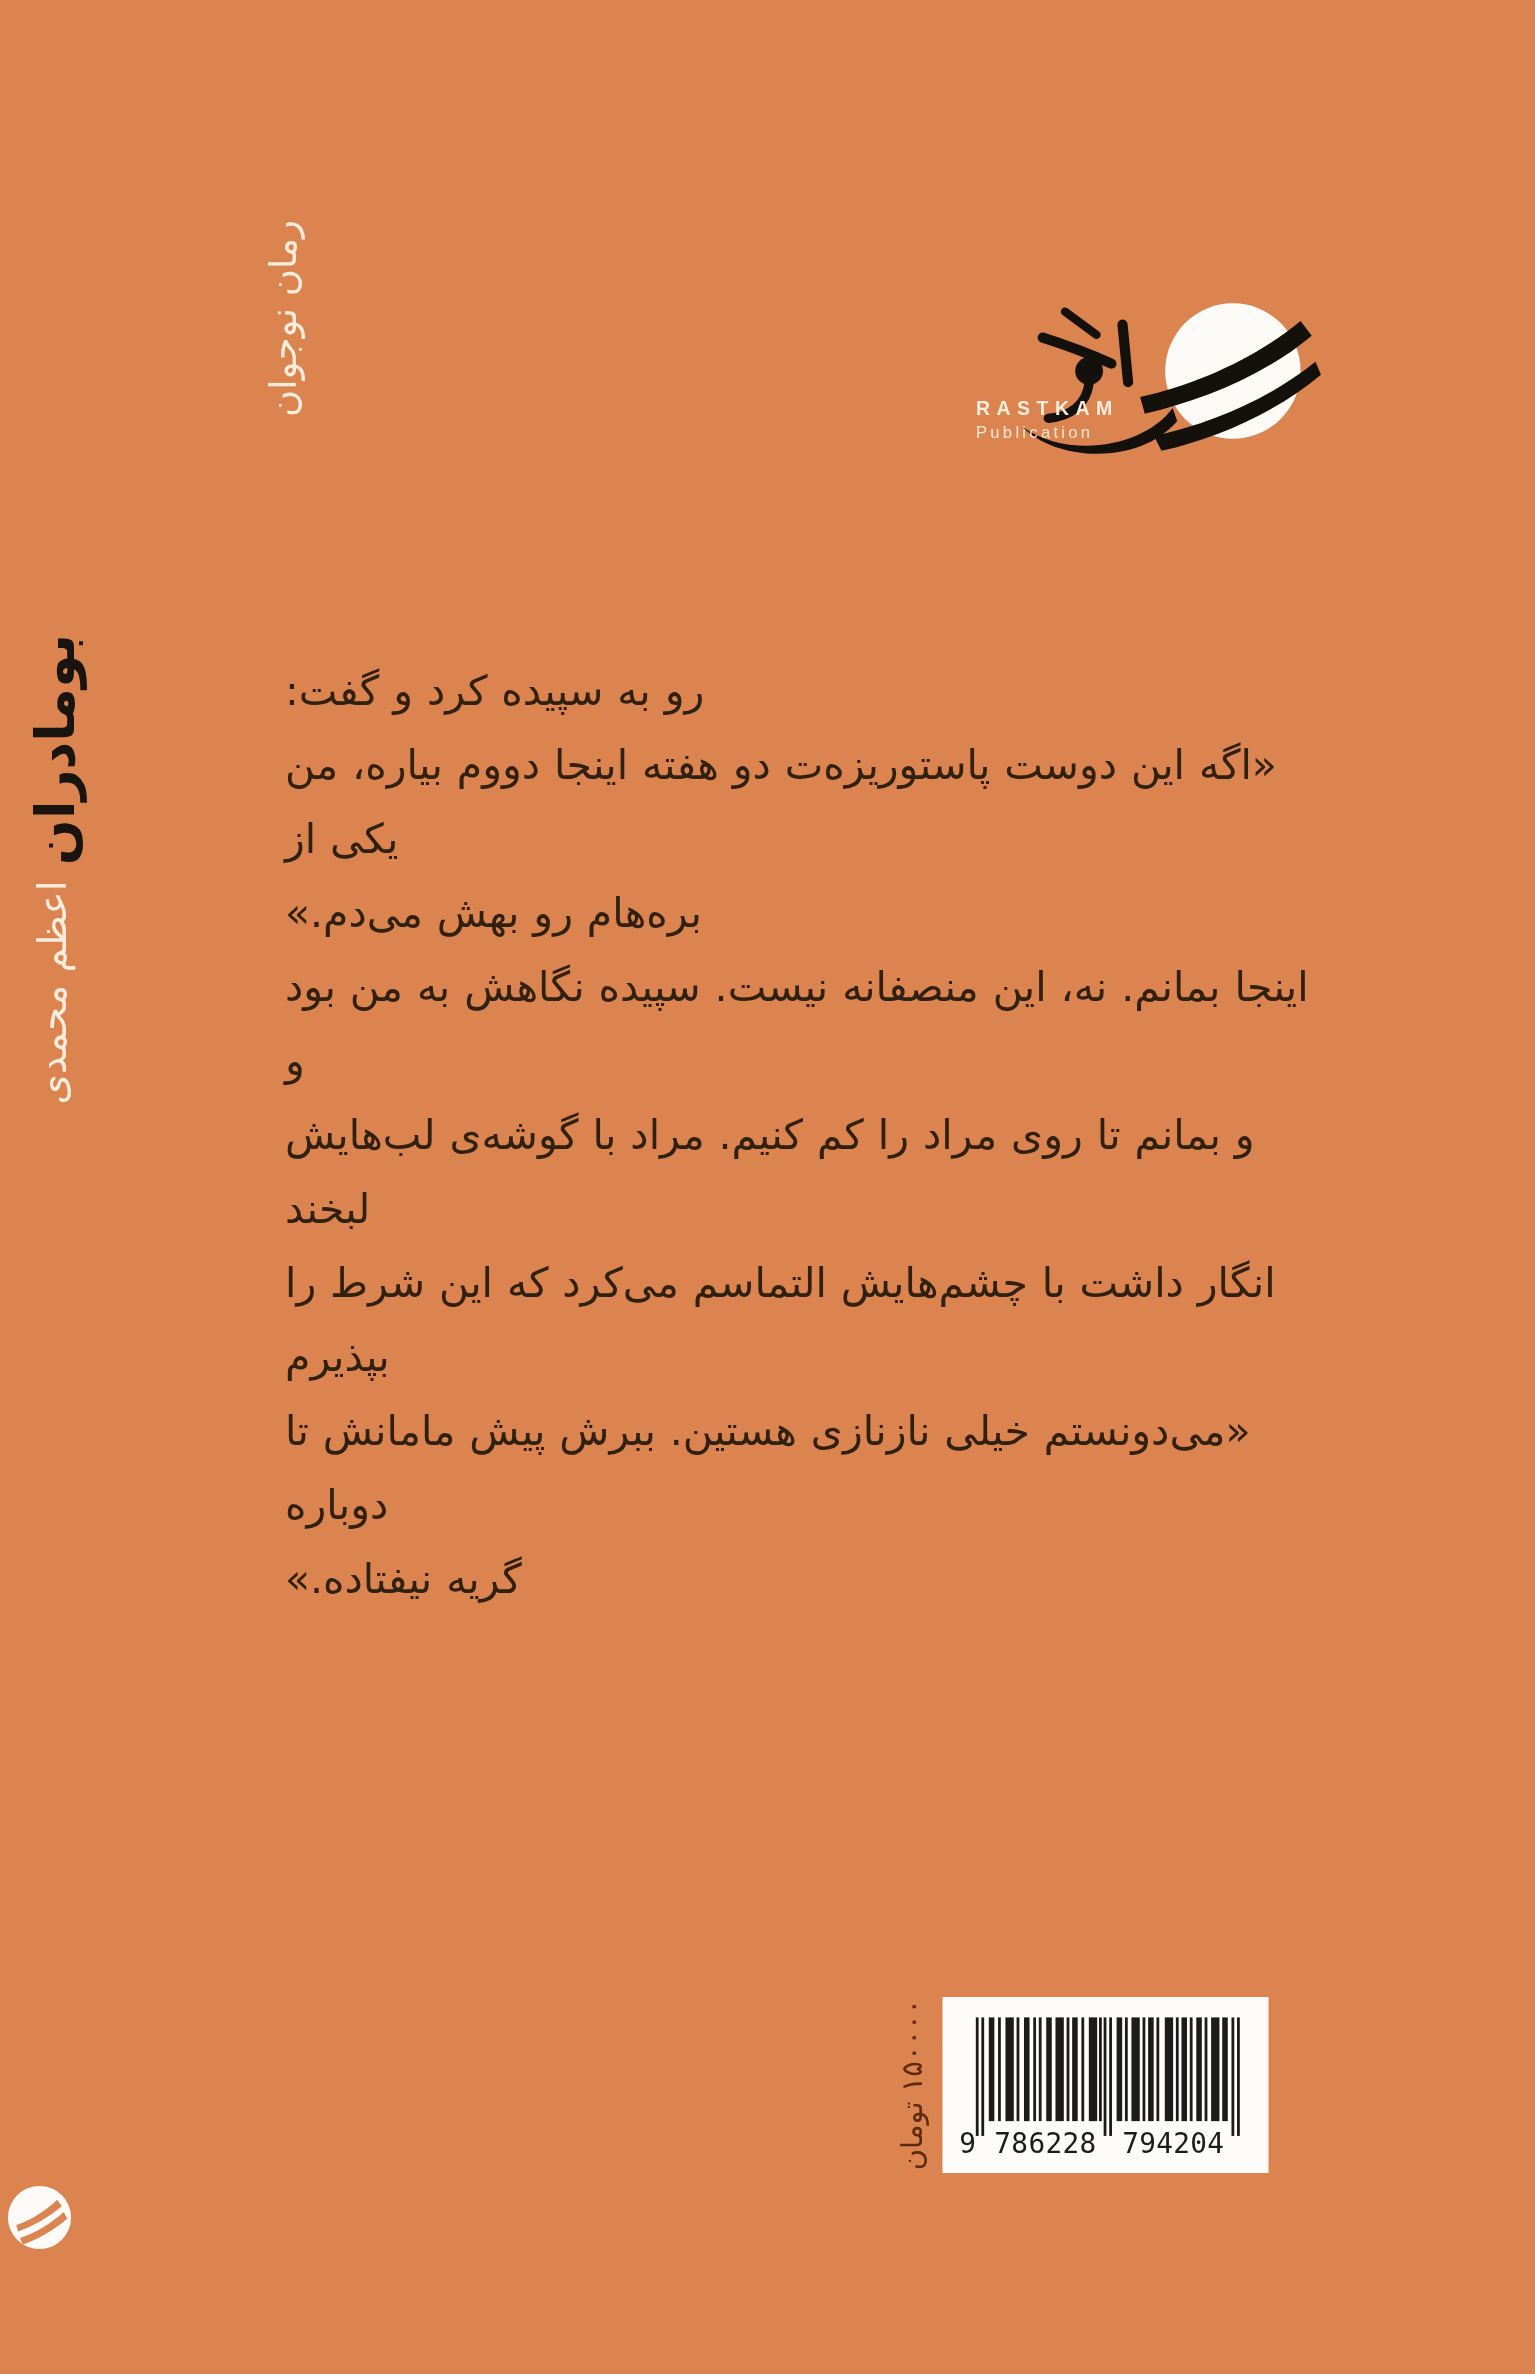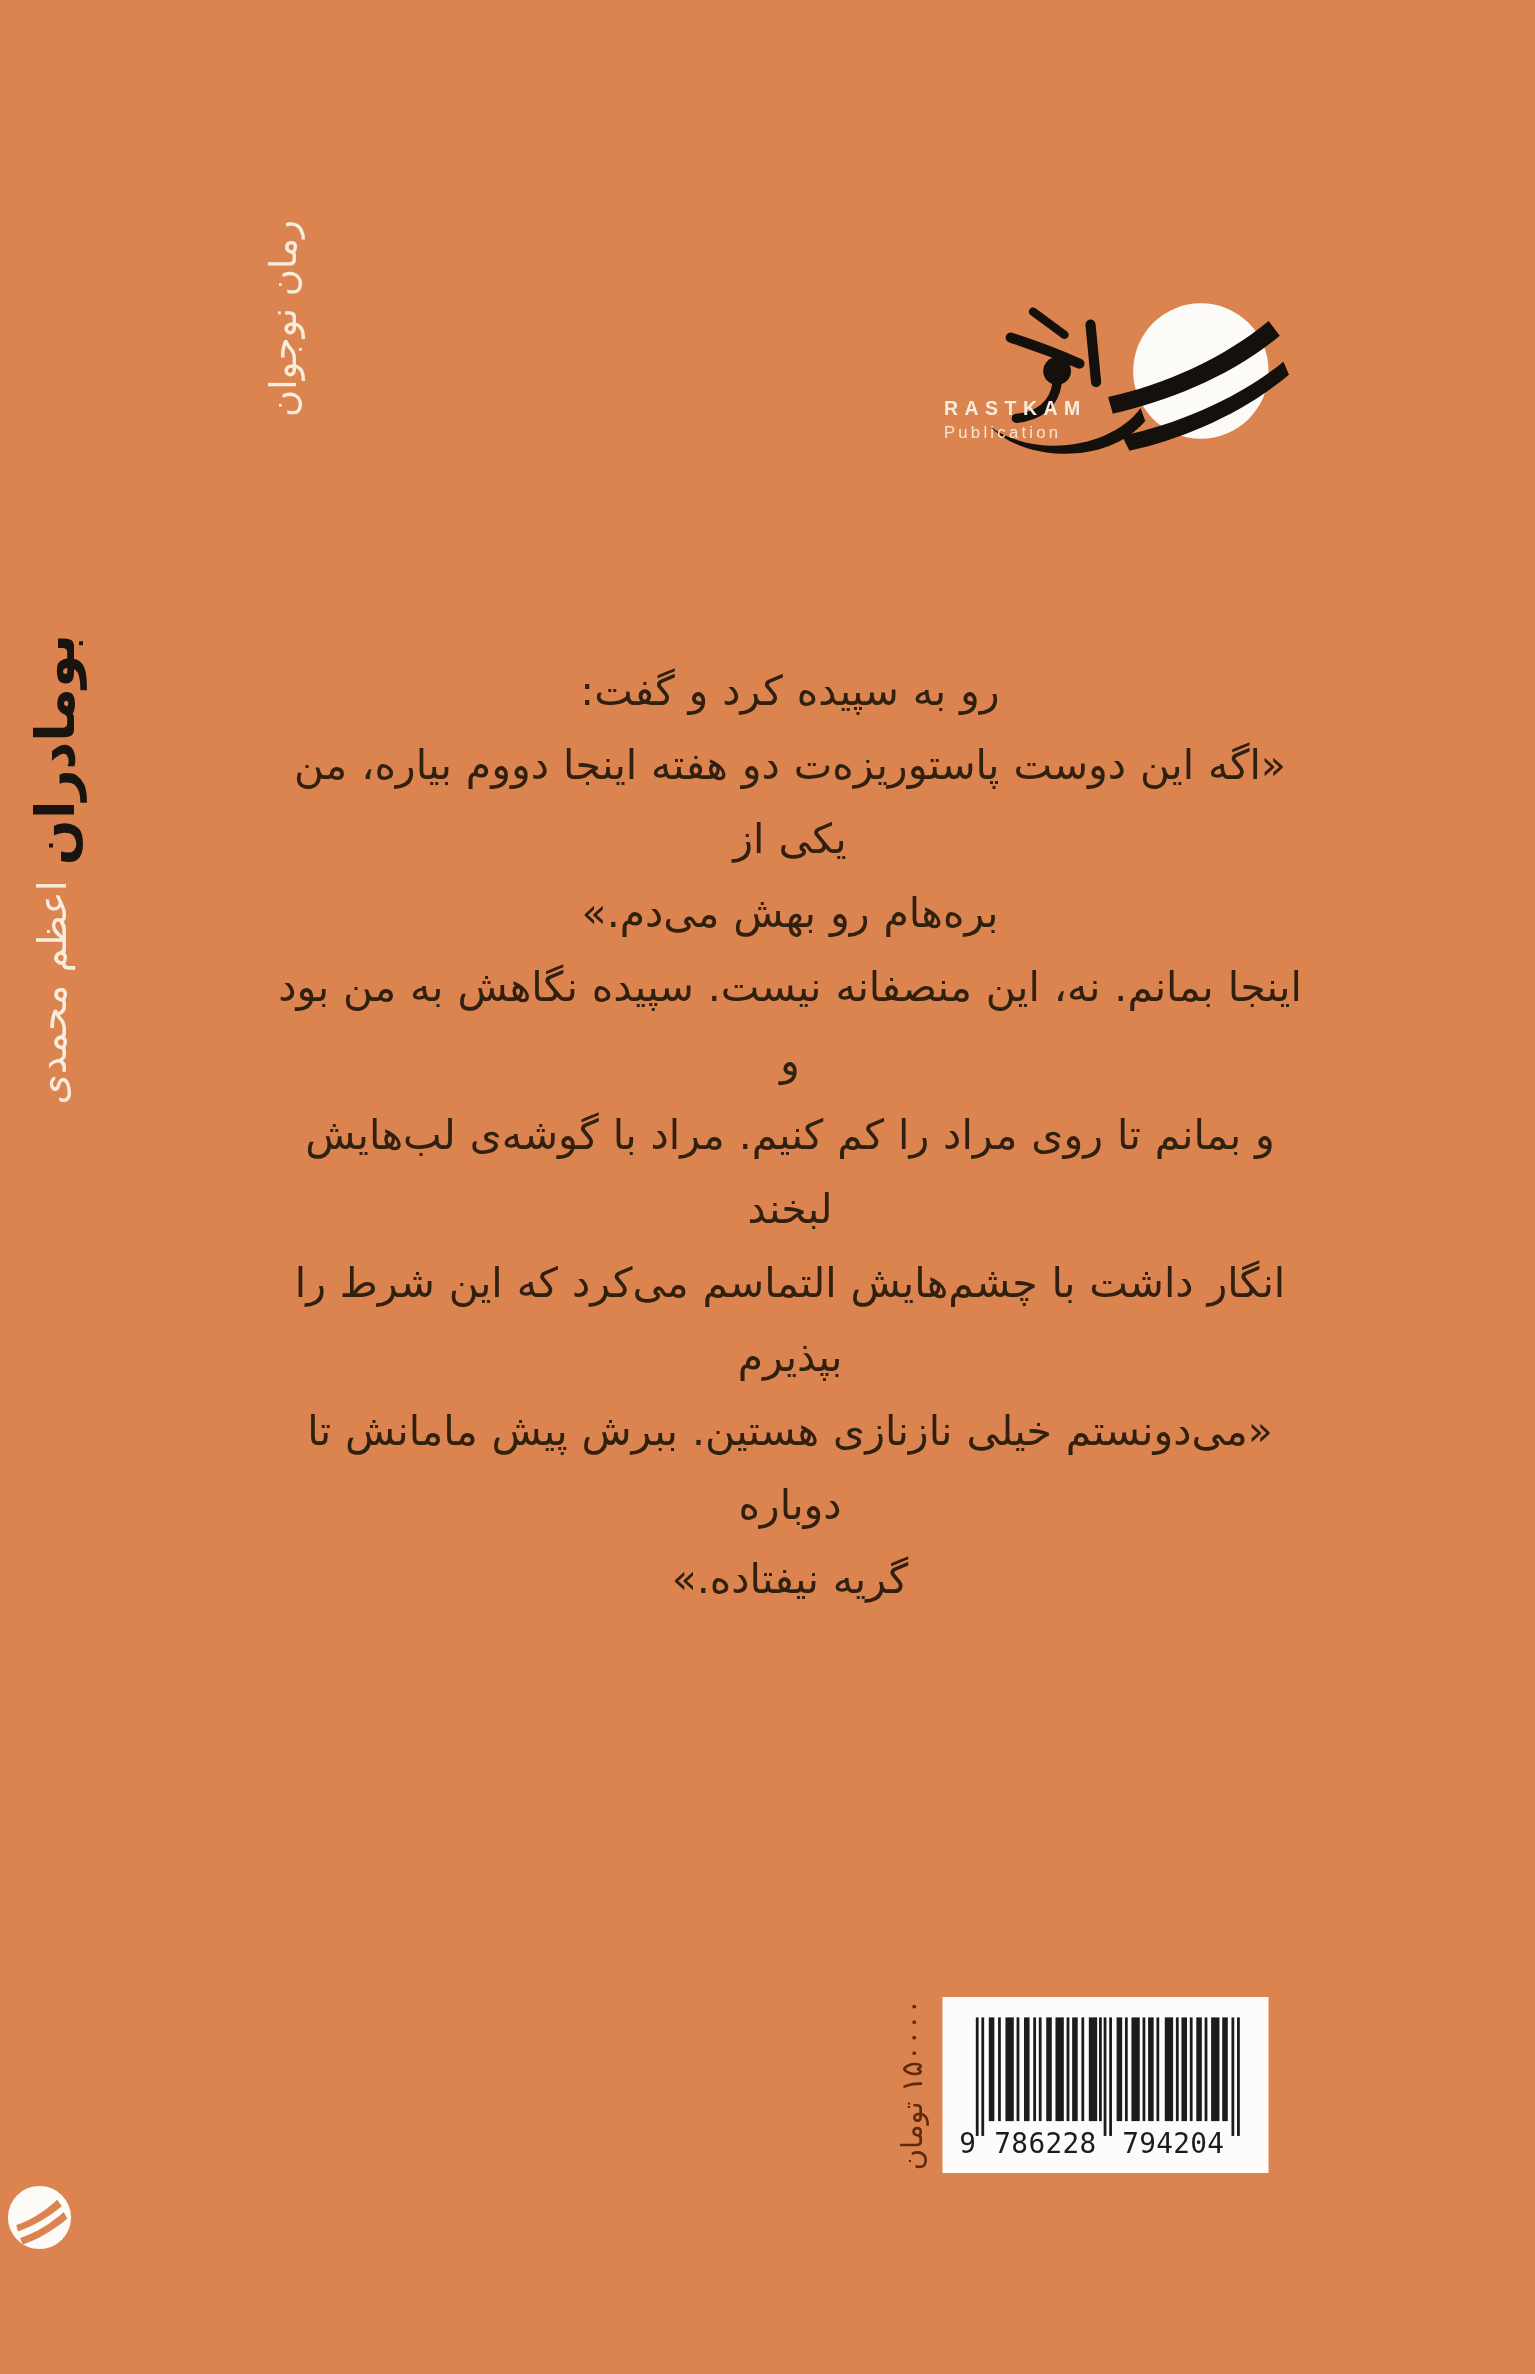--- a/index.html
+++ b/index.html
@@ -28,27 +28,27 @@
   }
   #author-vtext{
     left:-64px;top:970px;width:232px;height:45px;
     font-size:39px;color:#F8EDDC;
   }
   #price-vtext{
     left:814px;top:2068px;width:195px;height:33px;
     font-size:29px;color:#5E2A0D;
   }
   #publisher-logo{
-    position:absolute;left:918px;top:278px;width:371px;height:186px;
+    position:absolute;left:950px;top:278px;width:371px;height:186px;
   }
   #back-text{
     position:absolute;
-    right:230px;top:654px;width:1030px;
+    right:220px;top:654px;width:1030px;
     direction:rtl;
-    text-align:center;
+    text-align:left;
     font-size:41px;
     line-height:74px;
     color:#30200F;
     word-spacing:0.9px;
   }
   .text-line{min-height:74px;}
   #barcode-box{
     position:absolute;left:942px;top:1997px;width:327px;height:176px;
   }
   #bottom-logo{

